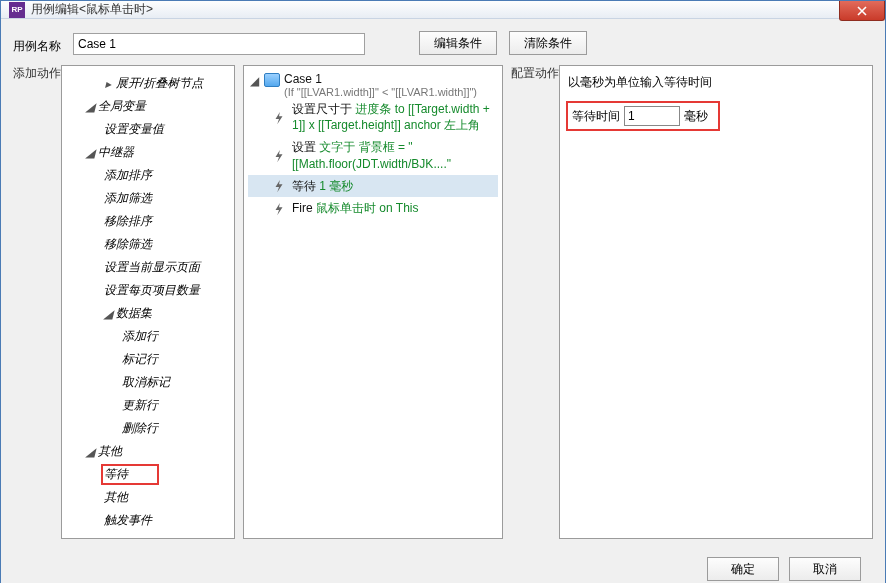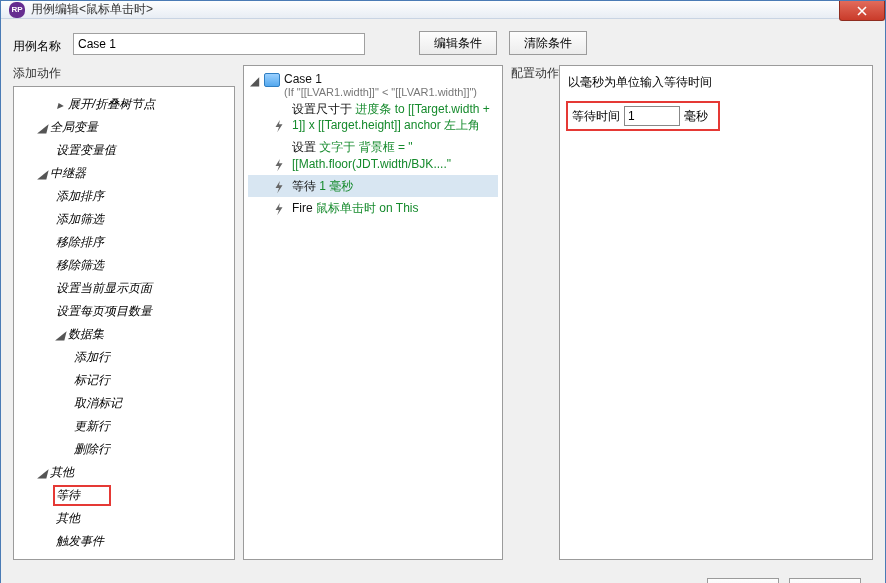--- a/index.html
+++ b/index.html
@@ -1,49 +1,49 @@
 <!DOCTYPE html>
 <html><head>
 <meta charset="utf-8">
 <style>
 * { box-sizing: border-box; margin: 0; padding: 0; font-family: "Microsoft YaHei", Arial, sans-serif; font-size: 12px; }
 body { background: #fff; }
 .window { width: 886px; height: 583px; border: 1px solid #4a7bb5; background: #f0f0f0; display: flex; flex-direction: column; }
 .titlebar { height: 28px; background: linear-gradient(#fdfefe, #e8edf4); display: flex; align-items: center; padding: 0 2px; border-bottom: 1px solid #c9d4e3; position: relative; }
-.titlebar .app-icon { width: 16px; height: 16px; background: #652d90; margin: 0 6px; display: inline-flex; align-items: center; justify-content: center; color: #fff; font-size: 8px; font-weight: bold; border-radius: 7px; }
+.titlebar .app-icon { width: 16px; height: 16px; background: #652d90; margin: 0 6px; display: inline-flex; align-items: center; justify-content: center; color: #fff; font-size: 8px; font-weight: bold; }
 .titlebar .title { color: #333; }
 .titlebar .close-btn { position: absolute; right: 0; top: 0; width: 46px; height: 20px; background: linear-gradient(#e26b5b, #c93b2a); border: 1px solid #8e2c1f; border-top: none; border-radius: 0 0 3px 3px; display: flex; align-items: center; justify-content: center; color: #fff; cursor: pointer; }
 .content { flex: 1; padding: 12px 12px 8px 12px; display: flex; flex-direction: column; gap: 10px; background: #f0f0f0; }
 .row-top { display: flex; align-items: flex-end; gap: 12px; }
 .row-top input.casename { width: 292px; height: 22px; border: 1px solid #a0a0a0; padding: 0 4px; background: #fff; }
 .btn { height: 24px; padding: 0 14px; border: 1px solid #9b9b9b; background: linear-gradient(#fdfdfd, #ececec); cursor: pointer; }
 .columns { flex: 1; display: flex; gap: 8px; min-height: 0; }
 .col-header { margin-bottom: 4px; color: #333; }
 .panel-box { border: 1px solid #9b9b9b; background: #fff; position: relative; }
-.col1 { width: 222px; display: flex; flex-direction: column; }
+.col1 { width: 222px; display: flex; flex-direction: row; }
 .col1 .panel-box { flex: 1; padding: 6px 2px; overflow: auto; font-style: italic; }
 .tree ul { list-style: none; }
 .tree li { padding: 2px 0; }
 .tree .expander { display: inline-block; width: 12px; text-align: center; color: #555; cursor: pointer; vertical-align: middle; }
 .tree .node-label { display: inline-block; padding: 1px 2px; }
 .lvl0 { padding-left: 20px !important; }
 .lvl1 { padding-left: 38px !important; }
 .lvl2 { padding-left: 56px !important; }
 .red-box { outline: 2px solid #e53935; outline-offset: -1px; padding: 1px 30px 1px 2px !important; }
 .col2 { width: 260px; display: flex; flex-direction: column; }
 .col2 .panel-box { flex: 1; padding: 6px 4px; }
 .col3 { flex: 1; display: flex; flex-direction: row; }
 .col3 .panel-box { flex: 1; padding: 8px; }
 .case-tree .case-row { display: flex; align-items: flex-start; gap: 4px; padding-left: 2px; }
 .case-tree .tri { width: 10px; color: #555; padding-top: 2px; }
 .case-tree .folder { width: 16px; height: 14px; background: linear-gradient(#9ad0ff, #54a8ee); border: 1px solid #2f7ec2; border-radius: 2px; margin-top: 1px; }
 .case-tree .case-body { flex: 1; }
 .case-tree .case-name { color: #111; }
 .case-tree .case-cond { color: #777; font-size: 11px; }
-.action-row { display: flex; align-items: flex-end; gap: 6px; padding: 3px 4px 3px 24px; }
+.action-row { display: flex; align-items: center; gap: 6px; padding: 3px 4px 3px 24px; }
 .action-row.selected { background: #d8e6f2; }
 .bolt { width: 14px; height: 14px; flex-shrink: 0; margin-top: 1px; }
 .bolt svg { width: 14px; height: 14px; }
 .action-text { flex: 1; line-height: 1.35; }
 .action-text .lbl { color: #111; }
 .action-text .grn { color: #158a2c; }
 .config-label { margin-bottom: 12px; }
 .wait-row { display: inline-flex; align-items: center; gap: 4px; outline: 2px solid #e53935; padding: 3px 10px 3px 4px; }
 .wait-row input { width: 56px; height: 20px; border: 1px solid #888; text-align: left; padding: 0 3px; }
 .footer { height: 40px; display: flex; justify-content: flex-end; align-items: center; gap: 10px; padding: 0 12px; }

